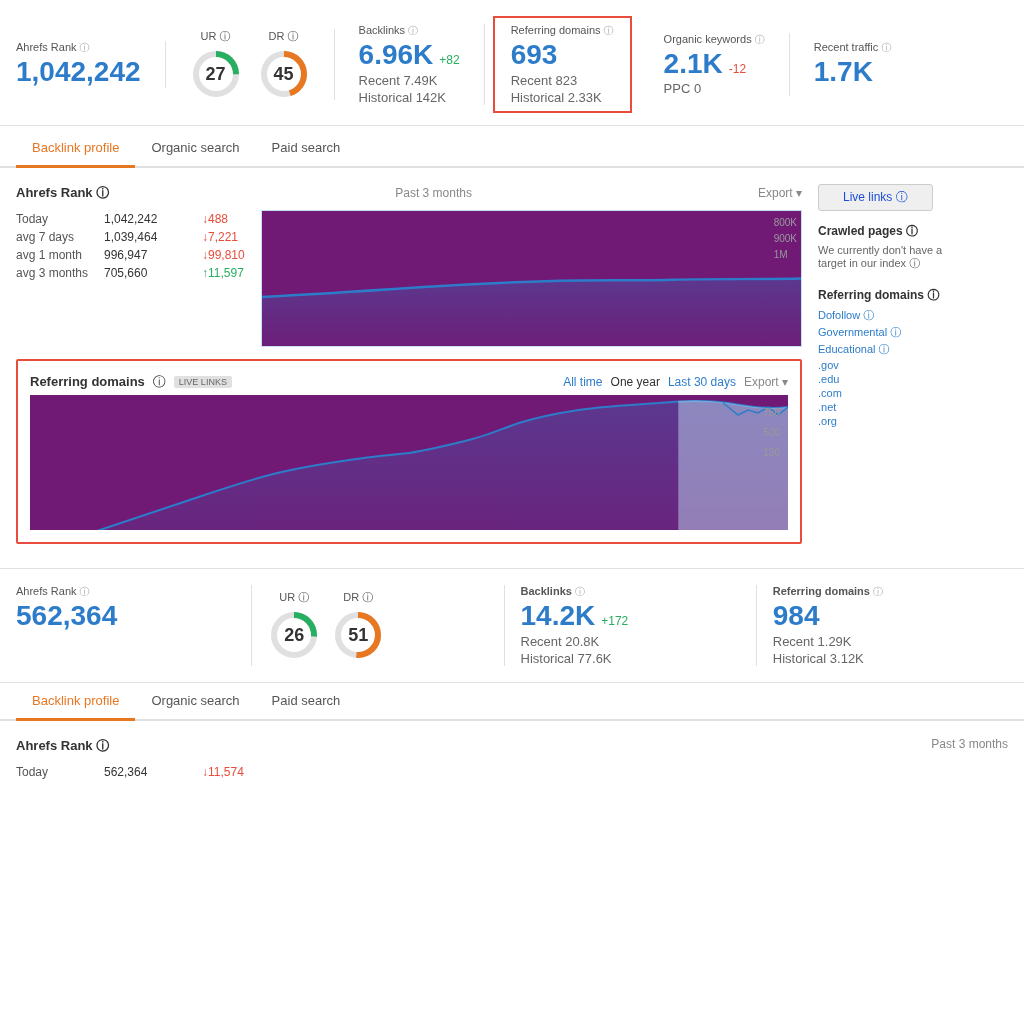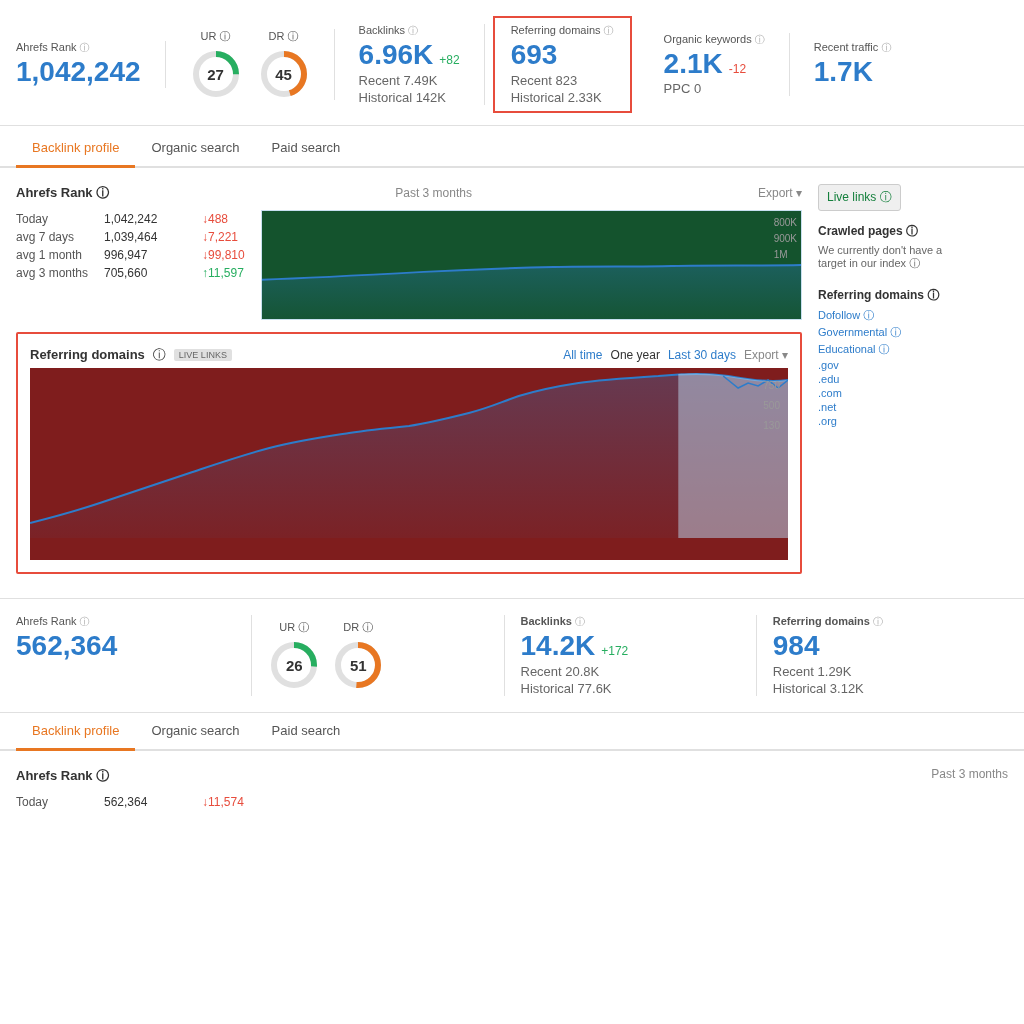--- a/index.html
+++ b/index.html
@@ -16,21 +16,21 @@
     .stat-value-small { font-size: 13px; color: #666; margin-top: 2px; }
     .change-positive { color: #27ae60; font-size: 12px; }
     .change-negative { color: #e74c3c; font-size: 12px; }
 
     
     .gauge-block { display: flex; gap: 16px; padding: 0 24px; border-right: 1px solid #e0e0e0; }
     .gauge-item { display: flex; flex-direction: column; align-items: center; }
     .gauge-label { font-size: 11px; color: #555; margin-bottom: 4px; }
     .gauge-circle { position: relative; width: 52px; height: 52px; }
     .gauge-circle svg { width: 52px; height: 52px; }
-    .gauge-value { position: absolute; top: 50%; left: 50%; transform: translate(-50%, -50%); font-size: 15px; font-weight: bold; color: #333; text-align: center; }
+    .gauge-value { position: absolute; top: 50%; left: 50%; transform: translate(-50%, -50%); font-size: 18px; font-weight: bold; color: #333; text-align: center; }
 
     
     .stat-block.highlighted { border: 2px solid #e74c3c; padding: 6px 16px; margin: 0 8px; }
 
     
     .tabs { display: flex; padding: 0 16px; border-bottom: 2px solid #e0e0e0; margin-top: 4px; }
     .tab { padding: 10px 16px; cursor: pointer; font-size: 13px; color: #555; text-decoration: none; }
     .tab.active { color: #e87722; border-bottom: 3px solid #e87722; margin-bottom: -2px; font-weight: 500; }
 
     
@@ -52,21 +52,21 @@
 
     
     .ref-domains-section { border: 2px solid #e74c3c; border-radius: 2px; padding: 12px; margin-top: 8px; }
     .ref-header { display: flex; align-items: center; gap: 8px; margin-bottom: 4px; }
     .ref-title { font-size: 13px; font-weight: bold; }
     .live-links-badge { font-size: 9px; background: #e0e0e0; padding: 1px 5px; border-radius: 2px; color: #666; text-transform: uppercase; }
     .time-filters { display: flex; gap: 8px; margin-left: auto; justify-content: flex-end; }
     .time-filter { font-size: 12px; color: #2d7cca; cursor: pointer; }
     .time-filter.active { color: #333; font-weight: 500; }
 
-    .ref-chart-area { background: #7f1d1d; height: 192px; position: relative; overflow: hidden; }
+    .ref-chart-area { background: #701a75; height: 135px; position: relative; overflow: hidden; }
 
     
     .right-section { margin-bottom: 16px; }
     .right-section-title { font-size: 12px; font-weight: bold; color: #333; margin-bottom: 4px; }
     .right-section-text { font-size: 11px; color: #666; }
     .right-link { font-size: 11px; color: #2d7cca; cursor: pointer; display: block; margin-bottom: 2px; }
 
     
     .bottom-stats { display: flex; padding: 16px; gap: 0; border-top: 1px solid #e0e0e0; margin-top: 8px; border-bottom: 1px solid #e0e0e0; }
     .bottom-stat { flex: 1; padding: 0 16px; border-right: 1px solid #e0e0e0; }
@@ -75,21 +75,21 @@
 
     
     .bottom-tabs { display: flex; padding: 0 16px; border-bottom: 2px solid #e0e0e0; }
 
     
     .bottom-rank { padding: 16px; }
     .bottom-rank-header { display: flex; justify-content: space-between; margin-bottom: 8px; }
     .bottom-rank-row { display: flex; gap: 8px; padding: 2px 0; font-size: 12px; }
 
     
-    .live-links-btn { border: 1px solid #ccc; padding: 4px 8px; font-size: 12px; color: #15803d; border-radius: 3px; cursor: pointer; }
+    .live-links-btn { border: 1px solid #ccc; padding: 4px 24px; font-size: 12px; color: #1d4ed8; border-radius: 3px; cursor: pointer; }
   </style>
 </head>
 <body>
 
 <div class="top-stats">
 
   <div class="stat-block">
     <div class="stat-label">
       <span>Ahrefs Rank</span> <span class="info">ⓘ</span>
     </div>
@@ -198,21 +198,21 @@
           <span class="rank-change">↓99,810</span>
         </div>
         <div class="rank-row">
           <span class="rank-label">avg 3 months</span>
           <span class="rank-num">705,660</span>
           <span class="rank-change up">↑11,597</span>
         </div>
       </div>
 
       <div style="flex:1;position:relative">
-        <div style="height:110px;background:#14532d;border:1px solid #c8e0f0;position:relative;overflow:hidden">
+        <div style="height:137px;background:#701a75;border:1px solid #c8e0f0;position:relative;overflow:hidden">
           <svg width="100%" height="100%" viewBox="0 0 500 110" preserveAspectRatio="none">
             <defs>
               <linearGradient id="g1" x1="0" y1="0" x2="0" y2="1">
                 <stop offset="0%" stop-color="#2d7cca" stop-opacity="0.3"></stop>
                 <stop offset="100%" stop-color="#2d7cca" stop-opacity="0.05"></stop>
               </linearGradient>
             </defs>
             <path d="M0,70 C50,68 100,65 150,62 C200,59 230,58 270,57 C310,56 350,57 380,56 C420,55 460,56 500,55" fill="none" stroke="#2d7cca" stroke-width="2"></path>
             <path d="M0,70 C50,68 100,65 150,62 C200,59 230,58 270,57 C310,56 350,57 380,56 C420,55 460,56 500,55 L500,110 L0,110 Z" fill="url(#g1)"></path>
           </svg>

